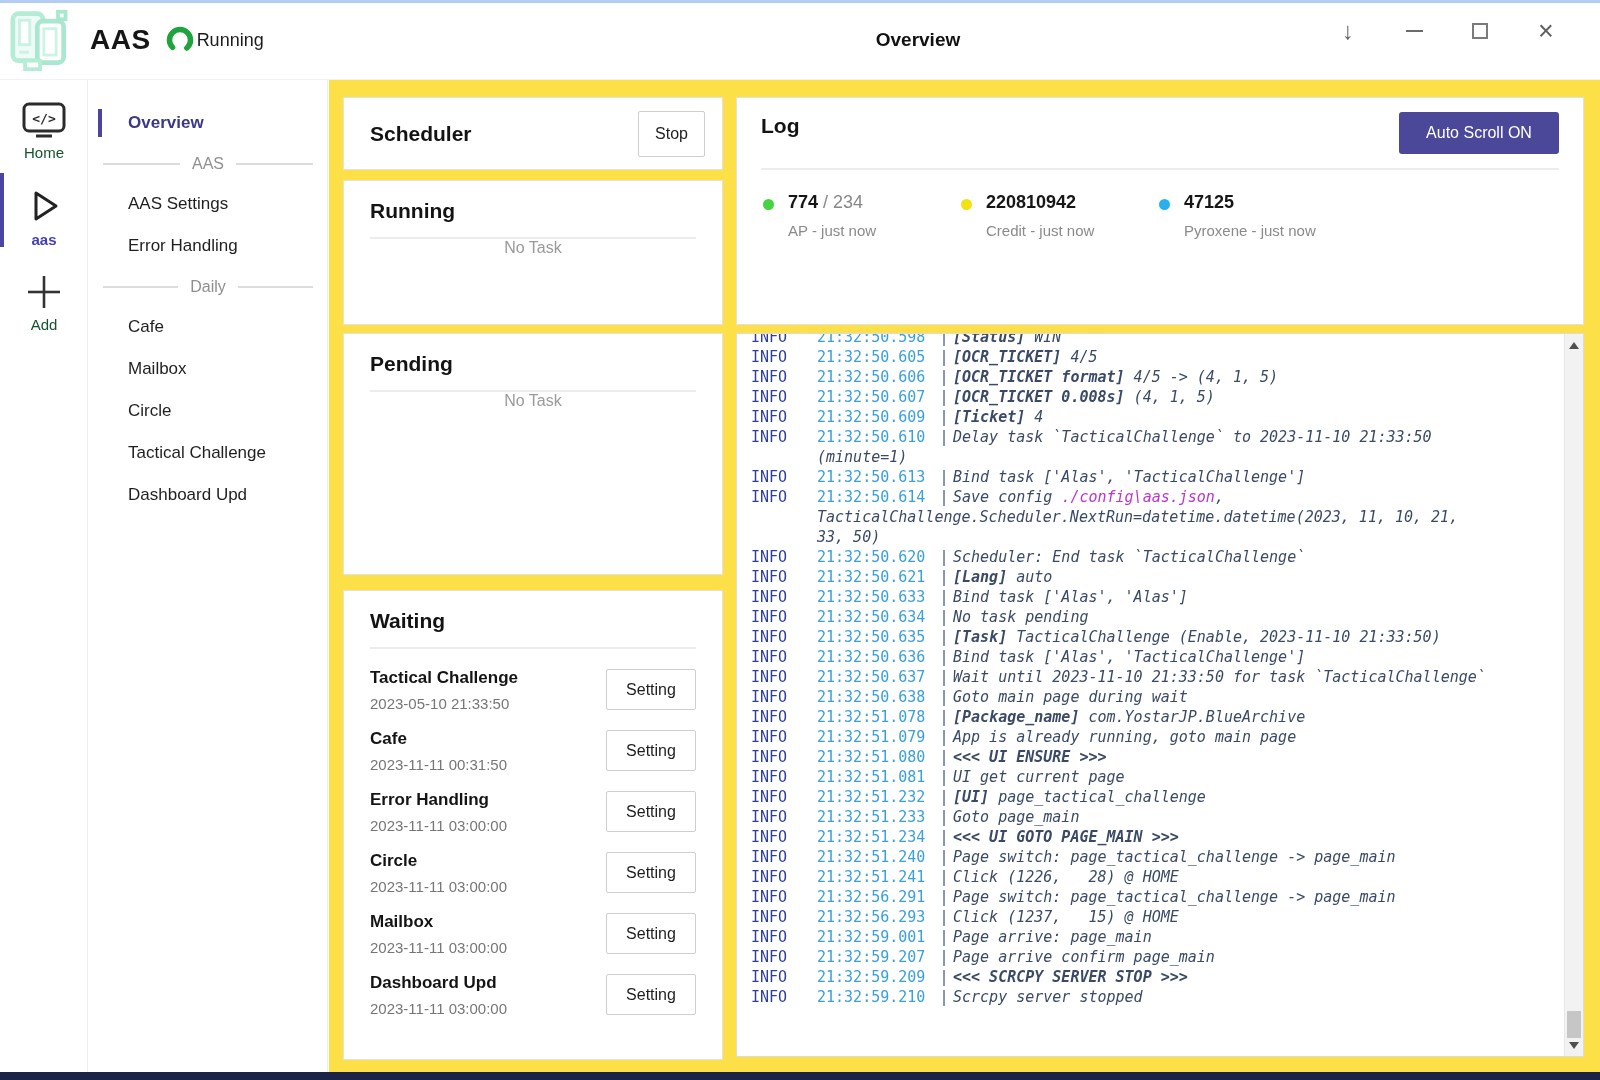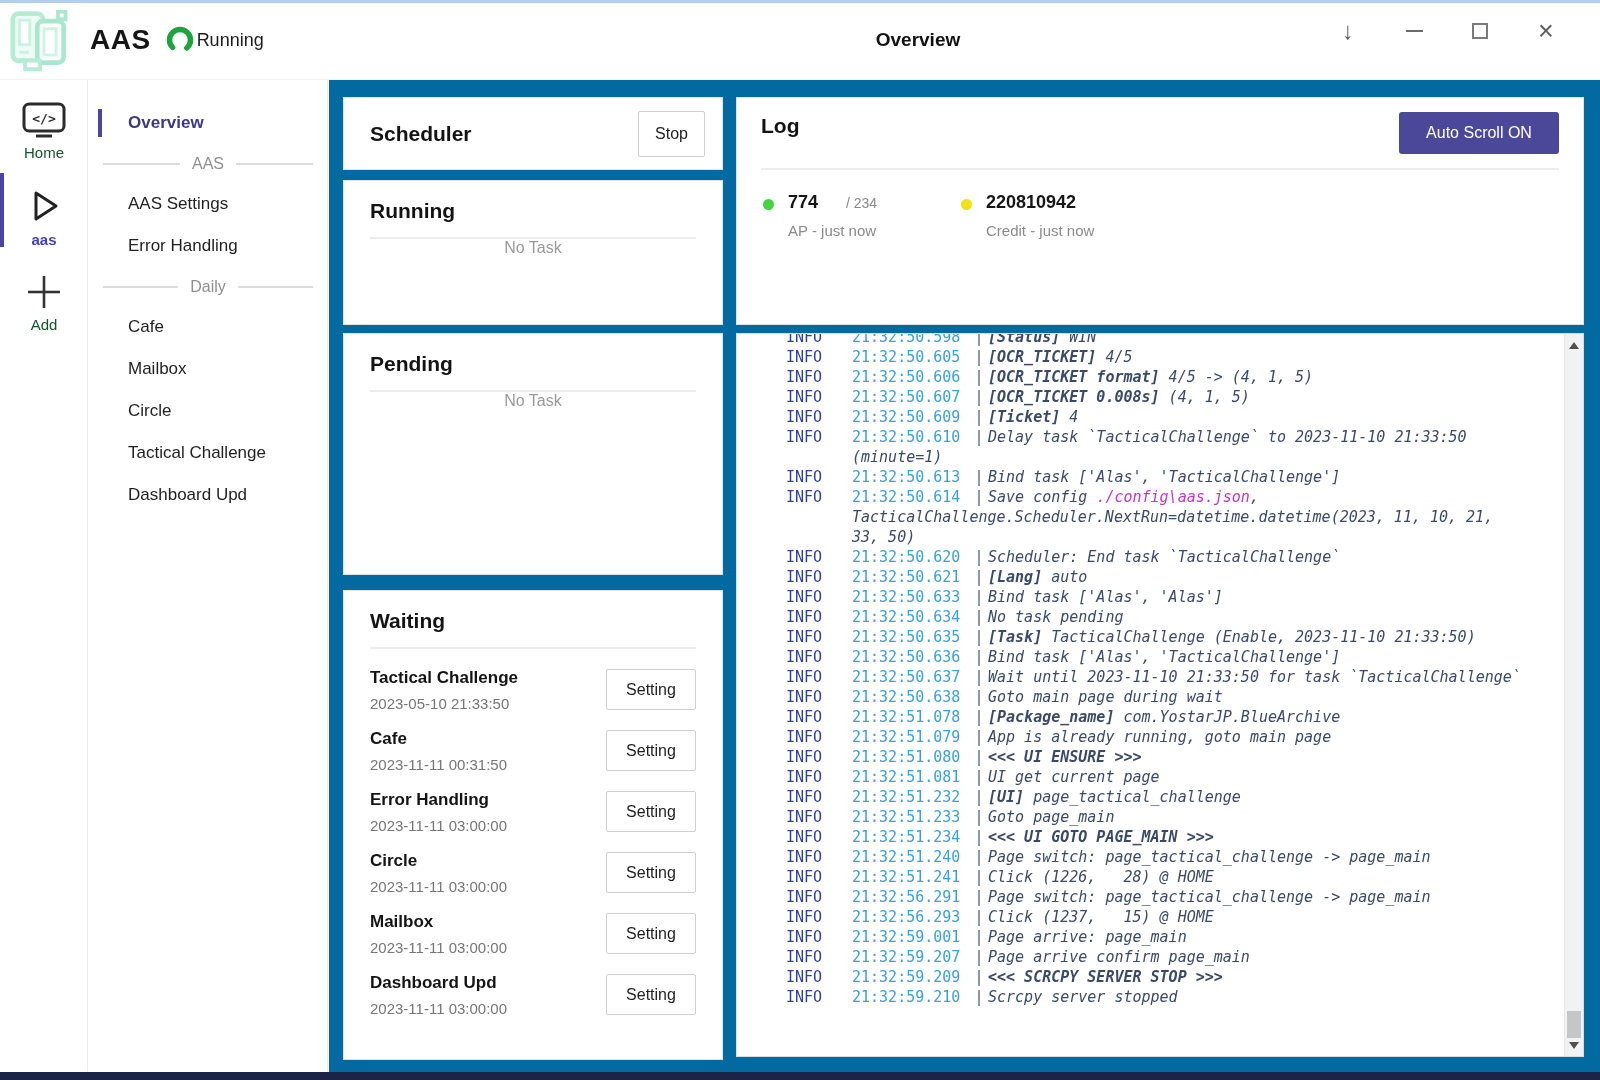--- a/index.html
+++ b/index.html
@@ -44,21 +44,21 @@
          border-right:1px solid #ededed; padding-top:22px; }
   .nav-item { height:42px; display:flex; align-items:center; padding-left:39px;
               font-size:17px; color:#1f1f1f; cursor:default; position:relative; }
   .nav-item.selected { color:#3b3886; font-weight:bold; }
   .nav-item.selected .selbar { position:absolute; left:9px; top:7px; width:4px; height:28px; background:#4a45a4; }
   .nav-div { height:39px; display:flex; align-items:center; padding:0 14px; }
   .nav-div .dline { flex:1; height:2px; background:#dcdcdc; }
   .nav-div .dlabel { font-size:16px; color:#8f8f8f; padding:0 12px; }
 
   
-  .main { position:absolute; left:329px; top:80px; width:1271px; height:992px; background:#0369a1; }
+  .main { position:absolute; left:329px; top:80px; width:1271px; height:992px; background:#fde047; }
   .card { position:absolute; background:#fff; border:1px solid #e2e2e2; }
   .card h2 { font-size:21px; font-weight:bold; color:#131313; }
   .carddiv { height:2px; background:#ececec; margin:14px 0 0 0; }
   .btn { background:#fff; border:1px solid #cfcfcf; border-radius:2px; color:#1e1e1e;
          font-size:16px; font-family:"Liberation Sans",sans-serif; cursor:pointer; }
 
   .c-scheduler { left:14px; top:17px; width:380px; height:73px; display:flex;
                  align-items:center; justify-content:space-between; padding:0 17px 0 26px; }
   .stopbtn { width:67px; height:46px; }
 
@@ -74,26 +74,26 @@
 
   .c-log { left:407px; top:17px; width:848px; height:228px; padding:16px 24px 0 24px; }
   .loghead { display:flex; align-items:flex-start; justify-content:space-between; }
   .autoscroll { background:#4b4899; color:#fff; border:none; border-radius:3px;
                 width:160px; height:42px; font-size:16px; margin-top:-2px;
                 font-family:"Liberation Sans",sans-serif; cursor:pointer; }
   .stats { display:flex; margin-top:22px; }
   .stat { width:198px; display:flex; }
   .dot { width:11px; height:11px; border-radius:50%; margin:7px 14px 0 2px; flex:none; }
   .statval { font-size:18px; font-weight:bold; color:#161616; }
-  .statsuf { font-size:14px; font-weight:normal; color:#888;padding-left:24px; }
+  .statsuf { font-size:18px; font-weight:normal; color:#888; }
   .statlbl { font-size:15px; color:#8a8a8a; margin-top:9px; }
 
   
   .logpanel { position:absolute; left:407px; top:253px; width:848px; height:724px;
-              background:#fff; border:1px solid #dcdcdc; display:flex;padding-left:35px; }
+              background:#fff; border:1px solid #dcdcdc; display:flex; }
   .logbody { flex:1; overflow:hidden; }
   .logscroll { margin-top:-9px; padding:2px 4px 0 14px;
                font-family:"DejaVu Sans Mono","Liberation Mono",monospace;
                font-size:15px; line-height:20px; white-space:pre; }
   .logline { display:grid; grid-template-columns:66px 118px 18px 1fr; }
   .logline .lv { color:#2f3f9e; }
   .logline .tm { color:#3aa0d8; }
   .logline .pp { color:#51607f; text-align:center; }
   .ms { color:#3a4a66;font-style:italic; }
   .ms .b { font-weight:bold; }
@@ -292,20 +292,27 @@
               <div class="statlbl">AP - just now</div>
             </div>
           </div>
           <div class="stat">
             <span class="dot" style="background: rgb(242, 225, 19);"></span>
             <div>
               <div class="statval">220810942</div>
               <div class="statlbl">Credit - just now</div>
             </div>
           </div>
+          <div class="stat">
+            <span class="dot" style="background: rgb(39, 178, 238);"></span>
+            <div>
+              <div class="statval">47125</div>
+              <div class="statlbl">Pyroxene - just now</div>
+            </div>
+          </div>
         </div>
     </section>
 
     <section class="logpanel">
       <div class="logbody">
         <div class="logscroll" id="log-content"><div class="logline"><span class="lv">INFO</span><span class="tm">21:32:50.598</span><span class="pp">|</span><span class="ms"><span class="b">[Status]</span><span> WIN</span></span></div><div class="logline"><span class="lv">INFO</span><span class="tm">21:32:50.605</span><span class="pp">|</span><span class="ms"><span class="b">[OCR_TICKET]</span><span> 4/5</span></span></div><div class="logline"><span class="lv">INFO</span><span class="tm">21:32:50.606</span><span class="pp">|</span><span class="ms"><span class="b">[OCR_TICKET format]</span><span> 4/5 -&gt; (4, 1, 5)</span></span></div><div class="logline"><span class="lv">INFO</span><span class="tm">21:32:50.607</span><span class="pp">|</span><span class="ms"><span class="b">[OCR_TICKET 0.008s]</span><span> (4, 1, 5)</span></span></div><div class="logline"><span class="lv">INFO</span><span class="tm">21:32:50.609</span><span class="pp">|</span><span class="ms"><span class="b">[Ticket]</span><span> 4</span></span></div><div class="logline"><span class="lv">INFO</span><span class="tm">21:32:50.610</span><span class="pp">|</span><span class="ms"><span>Delay task `TacticalChallenge` to 2023-11-10 21:33:50</span></span></div><div class="logcont"><span class="ms"><span>(minute=1)</span></span></div><div class="logline"><span class="lv">INFO</span><span class="tm">21:32:50.613</span><span class="pp">|</span><span class="ms"><span>Bind task ['Alas', 'TacticalChallenge']</span></span></div><div class="logline"><span class="lv">INFO</span><span class="tm">21:32:50.614</span><span class="pp">|</span><span class="ms"><span>Save config </span><span class="m">./config\aas.json</span><span>,</span></span></div><div class="logcont"><span class="ms"><span>TacticalChallenge.Scheduler.NextRun=datetime.datetime(2023, 11, 10, 21,</span></span></div><div class="logcont"><span class="ms"><span>33, 50)</span></span></div><div class="logline"><span class="lv">INFO</span><span class="tm">21:32:50.620</span><span class="pp">|</span><span class="ms"><span>Scheduler: End task `TacticalChallenge`</span></span></div><div class="logline"><span class="lv">INFO</span><span class="tm">21:32:50.621</span><span class="pp">|</span><span class="ms"><span class="b">[Lang]</span><span> auto</span></span></div><div class="logline"><span class="lv">INFO</span><span class="tm">21:32:50.633</span><span class="pp">|</span><span class="ms"><span>Bind task ['Alas', 'Alas']</span></span></div><div class="logline"><span class="lv">INFO</span><span class="tm">21:32:50.634</span><span class="pp">|</span><span class="ms"><span>No task pending</span></span></div><div class="logline"><span class="lv">INFO</span><span class="tm">21:32:50.635</span><span class="pp">|</span><span class="ms"><span class="b">[Task]</span><span> TacticalChallenge (Enable, 2023-11-10 21:33:50)</span></span></div><div class="logline"><span class="lv">INFO</span><span class="tm">21:32:50.636</span><span class="pp">|</span><span class="ms"><span>Bind task ['Alas', 'TacticalChallenge']</span></span></div><div class="logline"><span class="lv">INFO</span><span class="tm">21:32:50.637</span><span class="pp">|</span><span class="ms"><span>Wait until 2023-11-10 21:33:50 for task `TacticalChallenge`</span></span></div><div class="logline"><span class="lv">INFO</span><span class="tm">21:32:50.638</span><span class="pp">|</span><span class="ms"><span>Goto main page during wait</span></span></div><div class="logline"><span class="lv">INFO</span><span class="tm">21:32:51.078</span><span class="pp">|</span><span class="ms"><span class="b">[Package_name]</span><span> com.YostarJP.BlueArchive</span></span></div><div class="logline"><span class="lv">INFO</span><span class="tm">21:32:51.079</span><span class="pp">|</span><span class="ms"><span>App is already running, goto main page</span></span></div><div class="logline"><span class="lv">INFO</span><span class="tm">21:32:51.080</span><span class="pp">|</span><span class="ms"><span class="b">&lt;&lt;&lt; UI ENSURE &gt;&gt;&gt;</span></span></div><div class="logline"><span class="lv">INFO</span><span class="tm">21:32:51.081</span><span class="pp">|</span><span class="ms"><span>UI get current page</span></span></div><div class="logline"><span class="lv">INFO</span><span class="tm">21:32:51.232</span><span class="pp">|</span><span class="ms"><span class="b">[UI]</span><span> page_tactical_challenge</span></span></div><div class="logline"><span class="lv">INFO</span><span class="tm">21:32:51.233</span><span class="pp">|</span><span class="ms"><span>Goto page_main</span></span></div><div class="logline"><span class="lv">INFO</span><span class="tm">21:32:51.234</span><span class="pp">|</span><span class="ms"><span class="b">&lt;&lt;&lt; UI GOTO PAGE_MAIN &gt;&gt;&gt;</span></span></div><div class="logline"><span class="lv">INFO</span><span class="tm">21:32:51.240</span><span class="pp">|</span><span class="ms"><span>Page switch: page_tactical_challenge -&gt; page_main</span></span></div><div class="logline"><span class="lv">INFO</span><span class="tm">21:32:51.241</span><span class="pp">|</span><span class="ms"><span>Click (1226,   28) @ HOME</span></span></div><div class="logline"><span class="lv">INFO</span><span class="tm">21:32:56.291</span><span class="pp">|</span><span class="ms"><span>Page switch: page_tactical_challenge -&gt; page_main</span></span></div><div class="logline"><span class="lv">INFO</span><span class="tm">21:32:56.293</span><span class="pp">|</span><span class="ms"><span>Click (1237,   15) @ HOME</span></span></div><div class="logline"><span class="lv">INFO</span><span class="tm">21:32:59.001</span><span class="pp">|</span><span class="ms"><span>Page arrive: page_main</span></span></div><div class="logline"><span class="lv">INFO</span><span class="tm">21:32:59.207</span><span class="pp">|</span><span class="ms"><span>Page arrive confirm page_main</span></span></div><div class="logline"><span class="lv">INFO</span><span class="tm">21:32:59.209</span><span class="pp">|</span><span class="ms"><span class="b">&lt;&lt;&lt; SCRCPY SERVER STOP &gt;&gt;&gt;</span></span></div><div class="logline"><span class="lv">INFO</span><span class="tm">21:32:59.210</span><span class="pp">|</span><span class="ms"><span>Scrcpy server stopped</span></span></div></div>
       </div>
       <div class="vscroll">
         <span class="sarrow" style="top:2px;">
           <svg width="10" height="7" viewBox="0 0 10 7">

